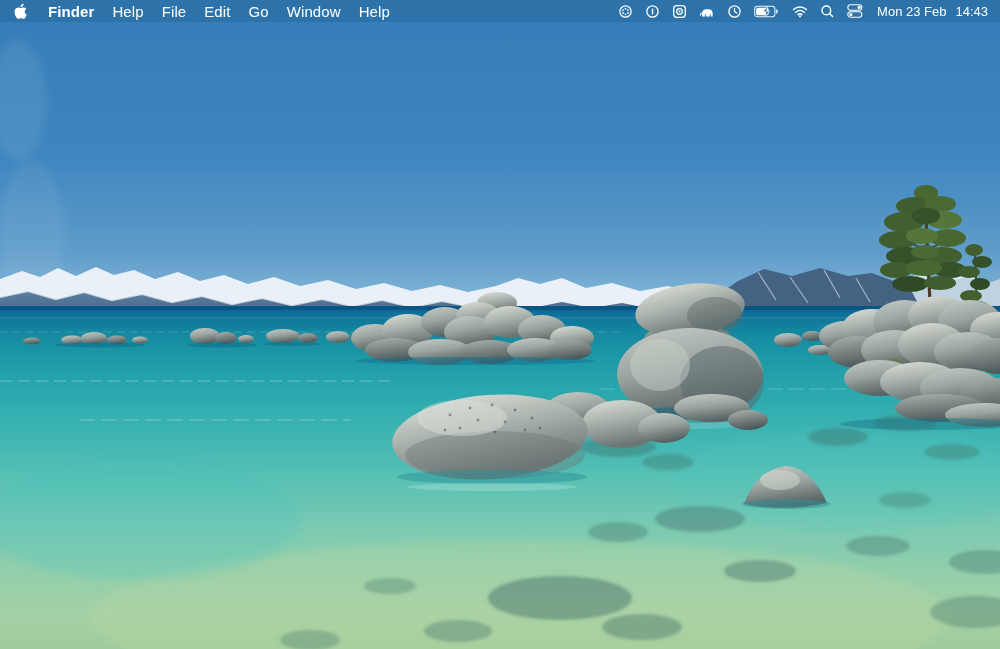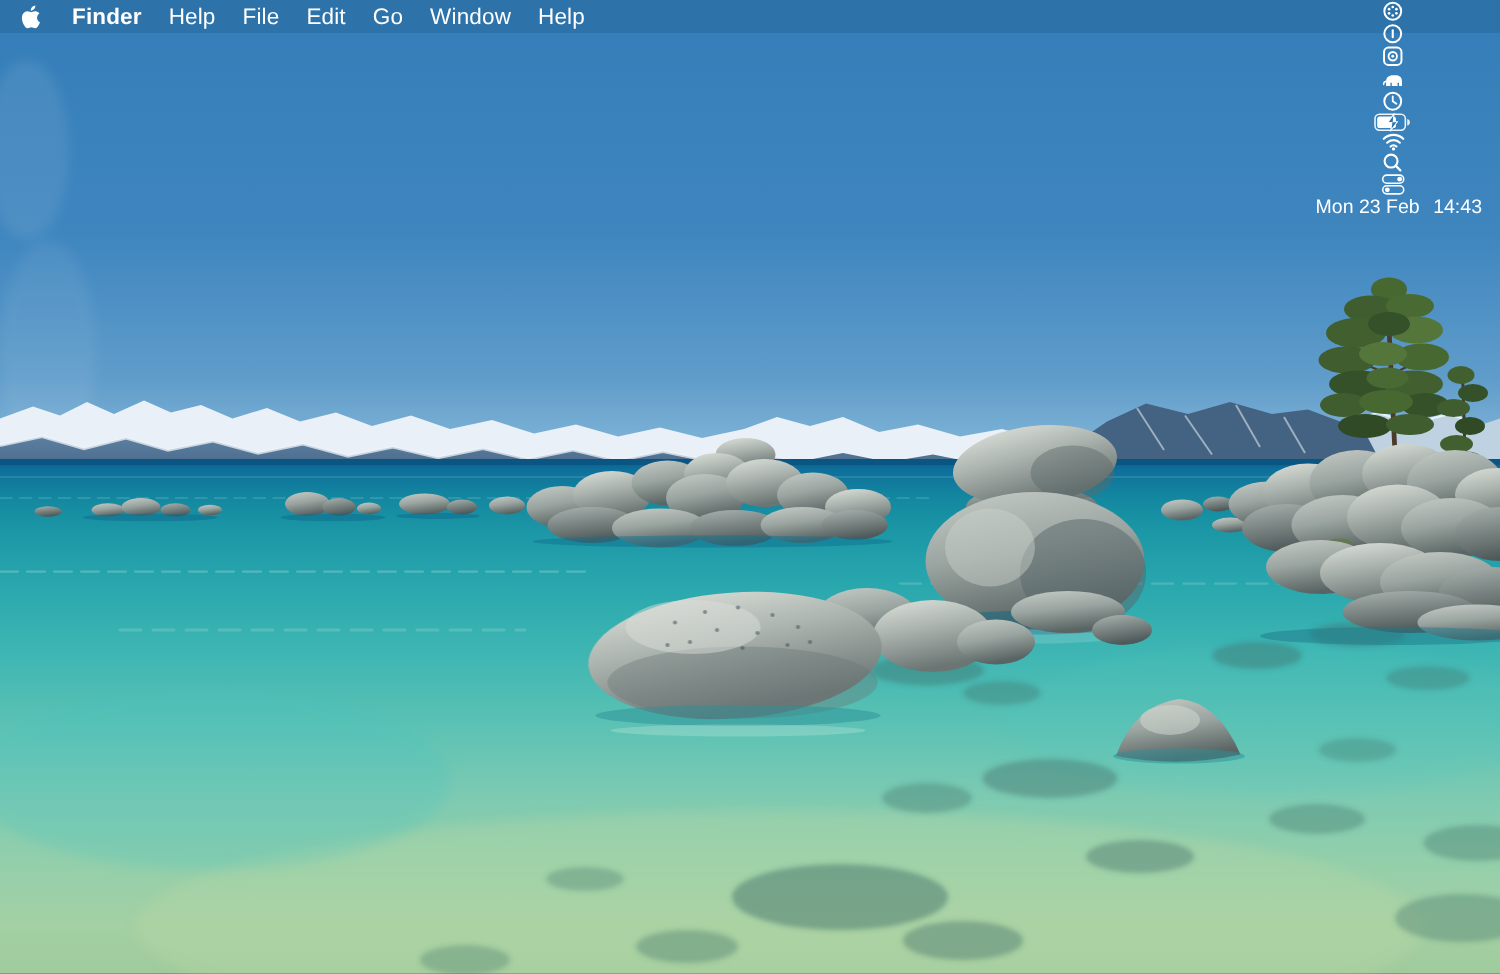--- a/index.html
+++ b/index.html
@@ -17,21 +17,21 @@
     padding:0 12px;color:#fff;box-sizing:border-box;
   }
   .menus{display:flex;align-items:center;height:100%;}
   button{background:none;border:0;padding:0;margin:0;color:#fff;font:inherit;cursor:default;}
   .mi{
     font-size:15px;font-weight:500;padding:0 9px;height:22px;
     display:flex;align-items:center;letter-spacing:.1px;
   }
   .mi.apple{padding:0 10px 0 2px;}
   .mi.appname{font-weight:700;}
-  .status{display:flex;align-items:center;height:100%;gap:0;flex-direction:column;}
+  .status{display:flex;align-items:center;height:100%;gap:0;}
   .si{padding:0 6px;height:22px;display:flex;align-items:center;}
   .clock{display:flex;align-items:center;gap:9px;font-size:13px;font-weight:500;padding-left:8px;white-space:nowrap;}
   .si svg,.mi svg{display:block;}
 </style>
 </head>
 <body>
 
 <div class="desktop" aria-label="Lake Tahoe shoreline: rounded granite boulders in clear turquoise water, snow-capped mountains on the horizon, blue sky and a pine tree on rocks at right">
   <svg viewBox="0 0 1000 649" aria-hidden="true">
     <defs>

